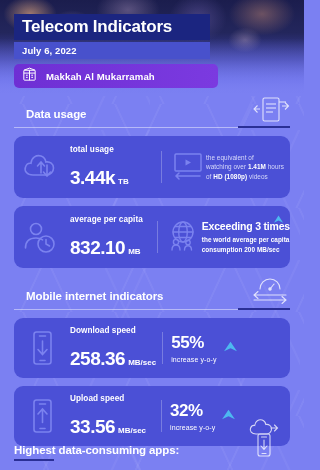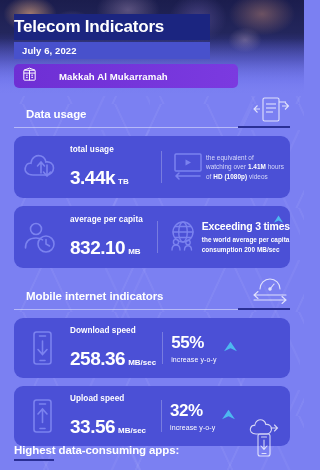--- a/index.html
+++ b/index.html
@@ -60,20 +60,21 @@
   
   .page { position: relative; z-index: 2; }
 
   
   .title-bar {
     position: absolute;
     left: 14px; top: 14px;
     width: 196px; height: 26px;
     background: #1b2580;
     display: flex; align-items: center;
+    padding-left: 8px;
   }
   .title-bar .t {
     color: #ffffff;
     font-size: 17px;
     font-weight: bold;
     letter-spacing: -0.2px;
     white-space: nowrap;
   }
 
   .date-bar {
@@ -87,26 +88,26 @@
   .date-bar .t {
     color: #ffffff;
     font-size: 9.5px;
     font-weight: bold;
     letter-spacing: 0.1px;
   }
 
   .city-pill {
     position: absolute;
     left: 14px; top: 64px;
-    width: 224px; height: 24px;
+    width: 204px; height: 24px;
     background: linear-gradient(90deg, #6e2fd4, #7b3ae0);
     border-radius: 5px;
     display: flex; align-items: center;
     padding-left: 7px;
-    gap: 21px;
+    gap: 8px;
   }
   .city-pill .label {
     color: #ffffff;
     font-size: 9.6px;
     font-weight: bold;
     letter-spacing: 0.1px;
   }
   .kaaba { flex: 0 0 auto; }
 
   

